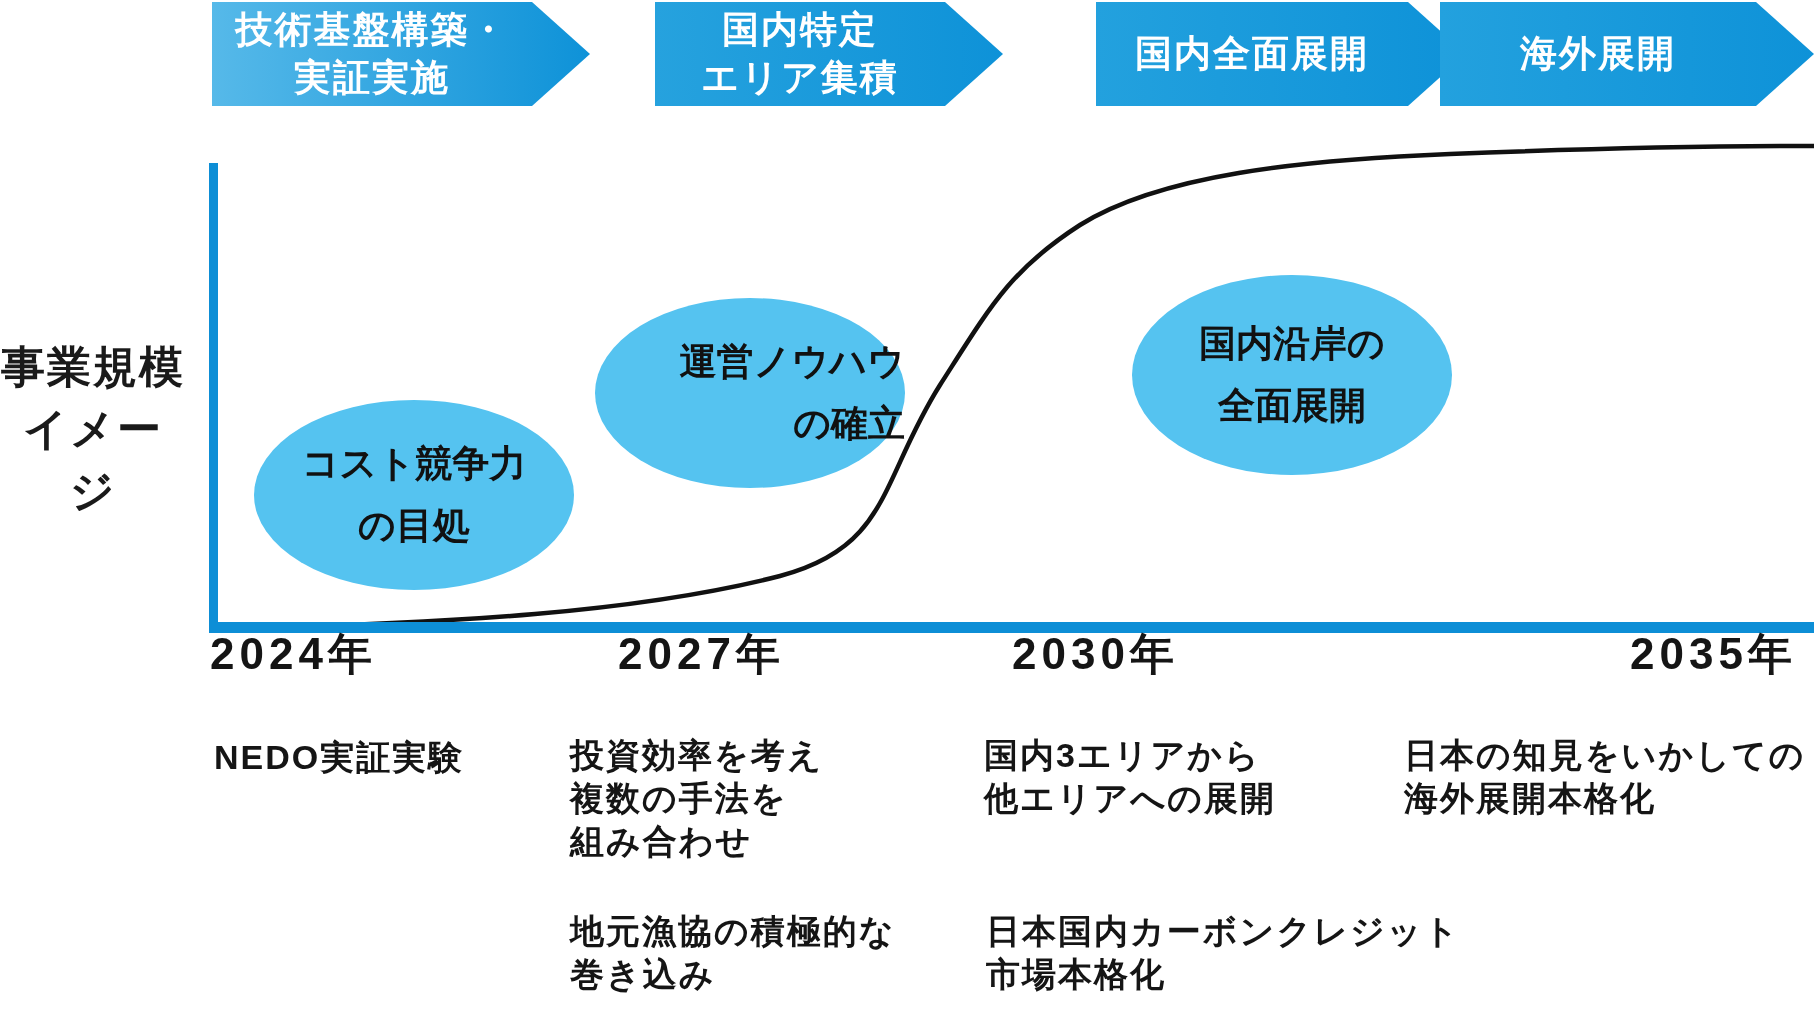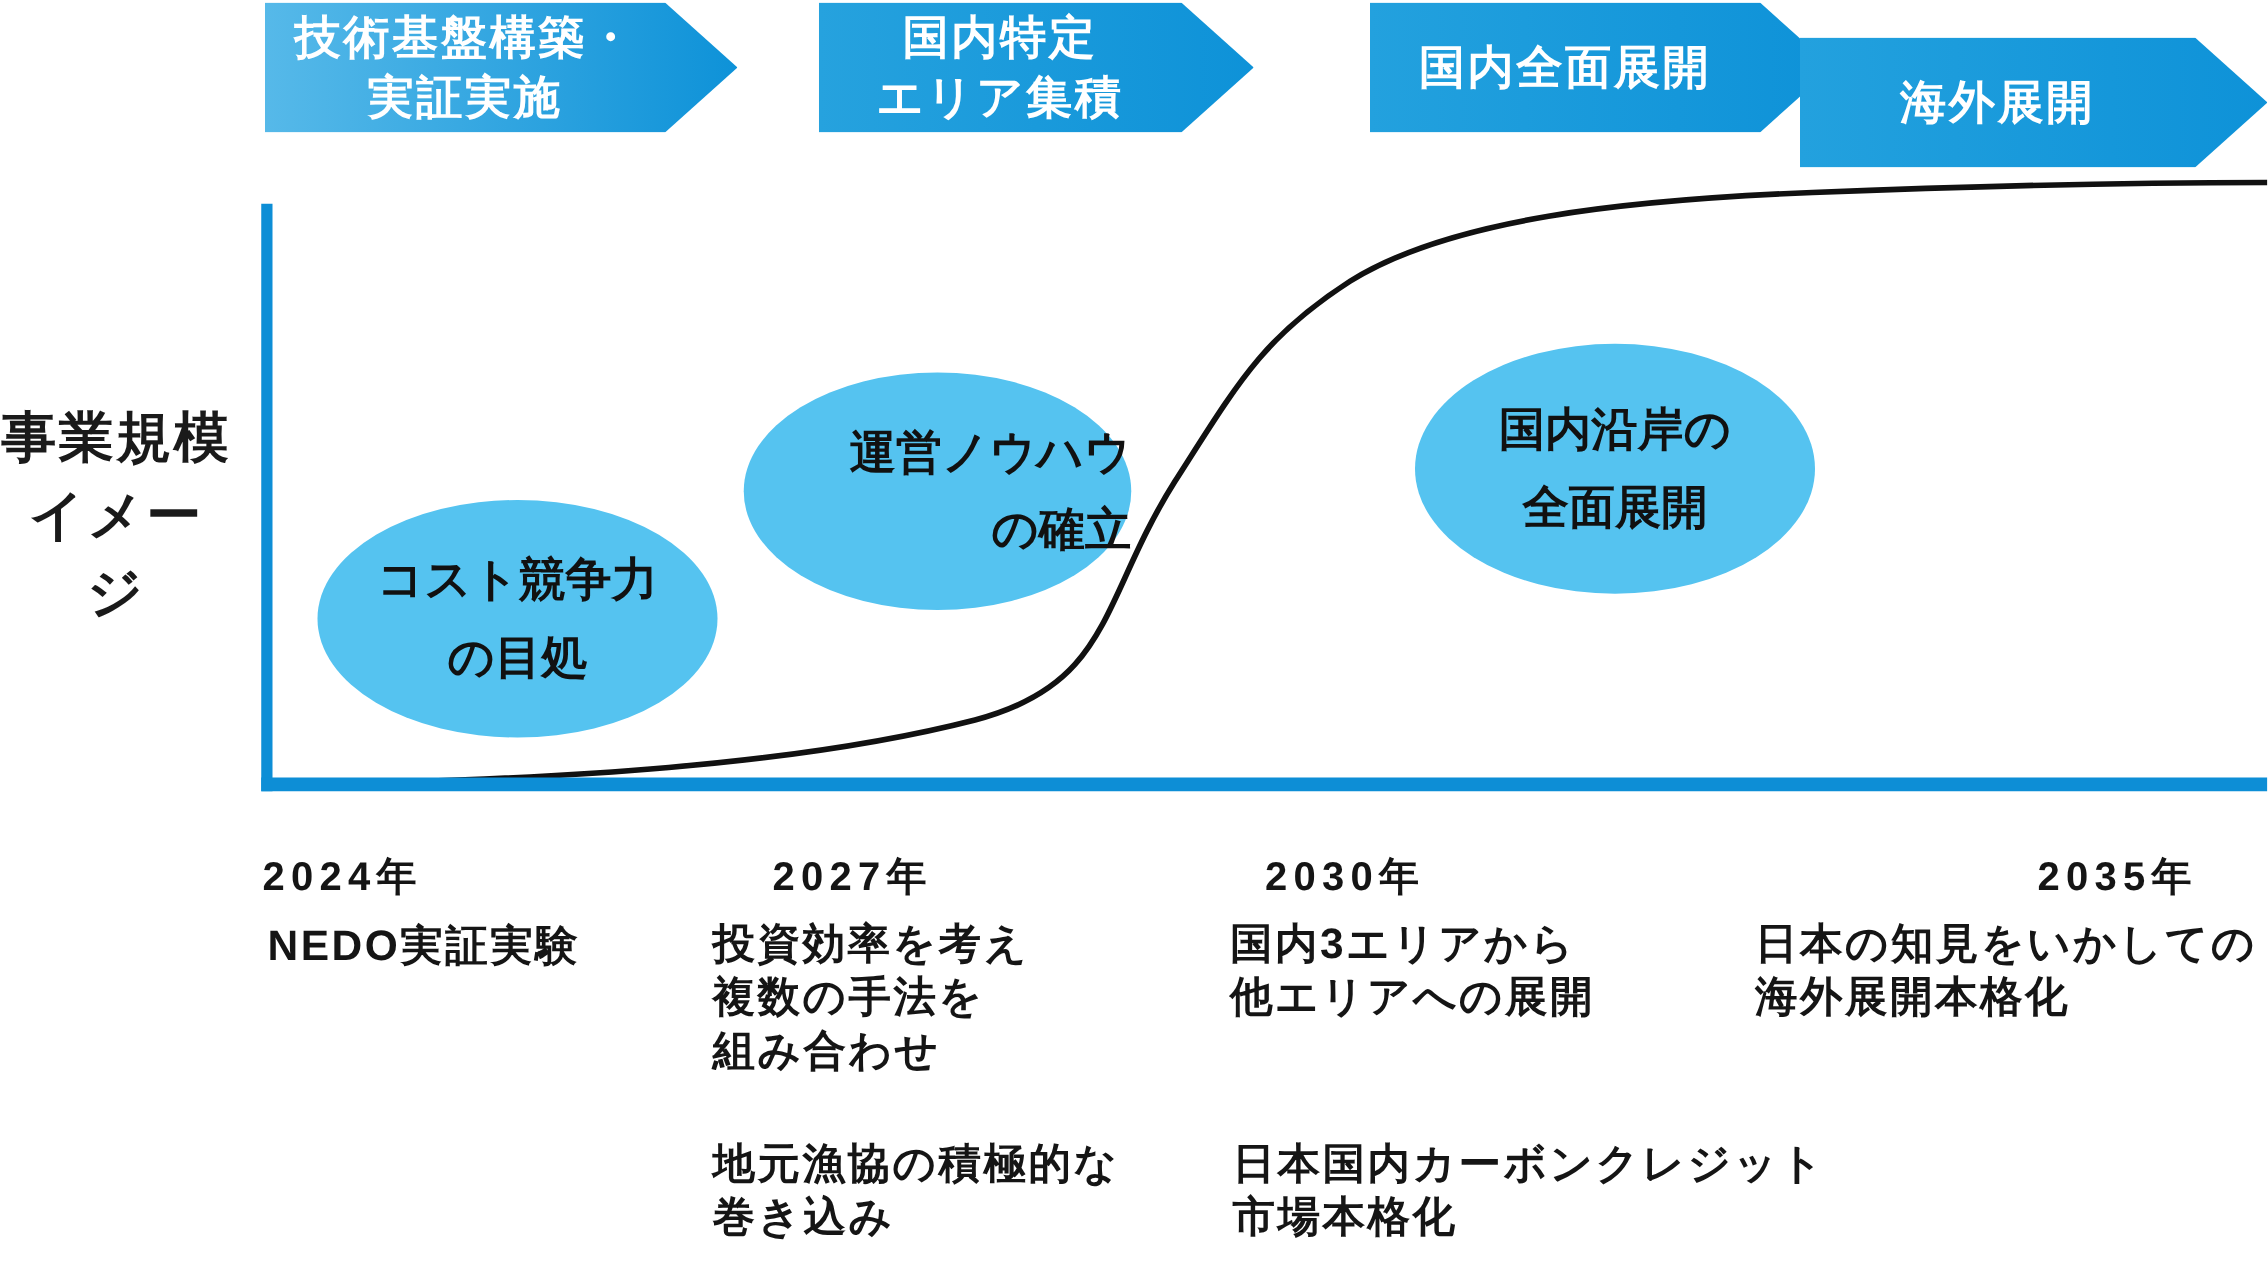--- a/index.html
+++ b/index.html
@@ -12,37 +12,37 @@
   .arrow{
     position:absolute;top:2px;height:104px;display:flex;align-items:center;justify-content:center;
     clip-path:polygon(0 0, calc(100% - 58px) 0, 100% 50%, calc(100% - 58px) 100%, 0 100%);
     padding-right:58px;box-sizing:border-box;
   }
   .arrow .arrow-text{display:flex;flex-direction:column;align-items:center;justify-content:center;
     color:#ffffff;font-size:37px;line-height:48px;letter-spacing:2px;text-align:center;}
   .arrow1{left:212px;width:378px;background:linear-gradient(90deg,#56b9e9 0%,#0e92d8 100%);}
   .arrow2{left:655px;width:348px;background:linear-gradient(90deg,#26a2de 0%,#0e92d8 100%);}
   .arrow3{left:1096px;width:370px;background:linear-gradient(90deg,#23a1de 0%,#0e92d8 100%);}
-  .arrow4{left:1440px;width:374px;background:linear-gradient(90deg,#23a1de 0%,#0e92d8 100%);margin-top:28px;}
+  .arrow4{left:1440px;width:374px;background:linear-gradient(90deg,#23a1de 0%,#0e92d8 100%);}
   
   .axis-v{position:absolute;left:209px;top:163px;width:9px;height:470px;background:#0d8ed6;}
   .axis-h{position:absolute;left:209px;top:622px;width:1605px;height:11px;background:#0d8ed6;}
   
-  .y-axis-label{position:absolute;left:0px;top:320px;width:186px;text-align:center;
+  .y-axis-label{position:absolute;left:0px;top:336px;width:186px;text-align:center;
     font-size:44px;line-height:62px;letter-spacing:2px;color:#1a1a1a;}
   .y-axis-label span{display:block;}
   
   .ellipse{position:absolute;border-radius:50%;background:#55c3f0;display:flex;flex-direction:column;
     align-items:center;justify-content:center;text-align:center;font-size:37px;line-height:62px;color:#111;}
   .ellipse span{display:block;}
   .e1{left:254px;top:400px;width:320px;height:190px;}
   .e2{left:595px;top:298px;width:310px;height:190px;align-items:flex-end;}
   .e3{left:1132px;top:275px;width:320px;height:200px;}
   
-  .year{position:absolute;top:680px;font-size:32px;letter-spacing:5px;color:#151515;}
+  .year{position:absolute;top:625px;font-size:44px;letter-spacing:5px;color:#151515;}
   .year-2024{left:210px;}
   .year-2027{left:618px;}
   .year-2030{left:1012px;}
   .year-2035{left:1630px;}
   
   .note{position:absolute;font-size:34px;line-height:43px;letter-spacing:2px;color:#151515;}
   .note span{display:block;}
   .n1{left:214px;top:736px;}
   .n2a{left:570px;top:734px;}
   .n2b{left:570px;top:910px;}

